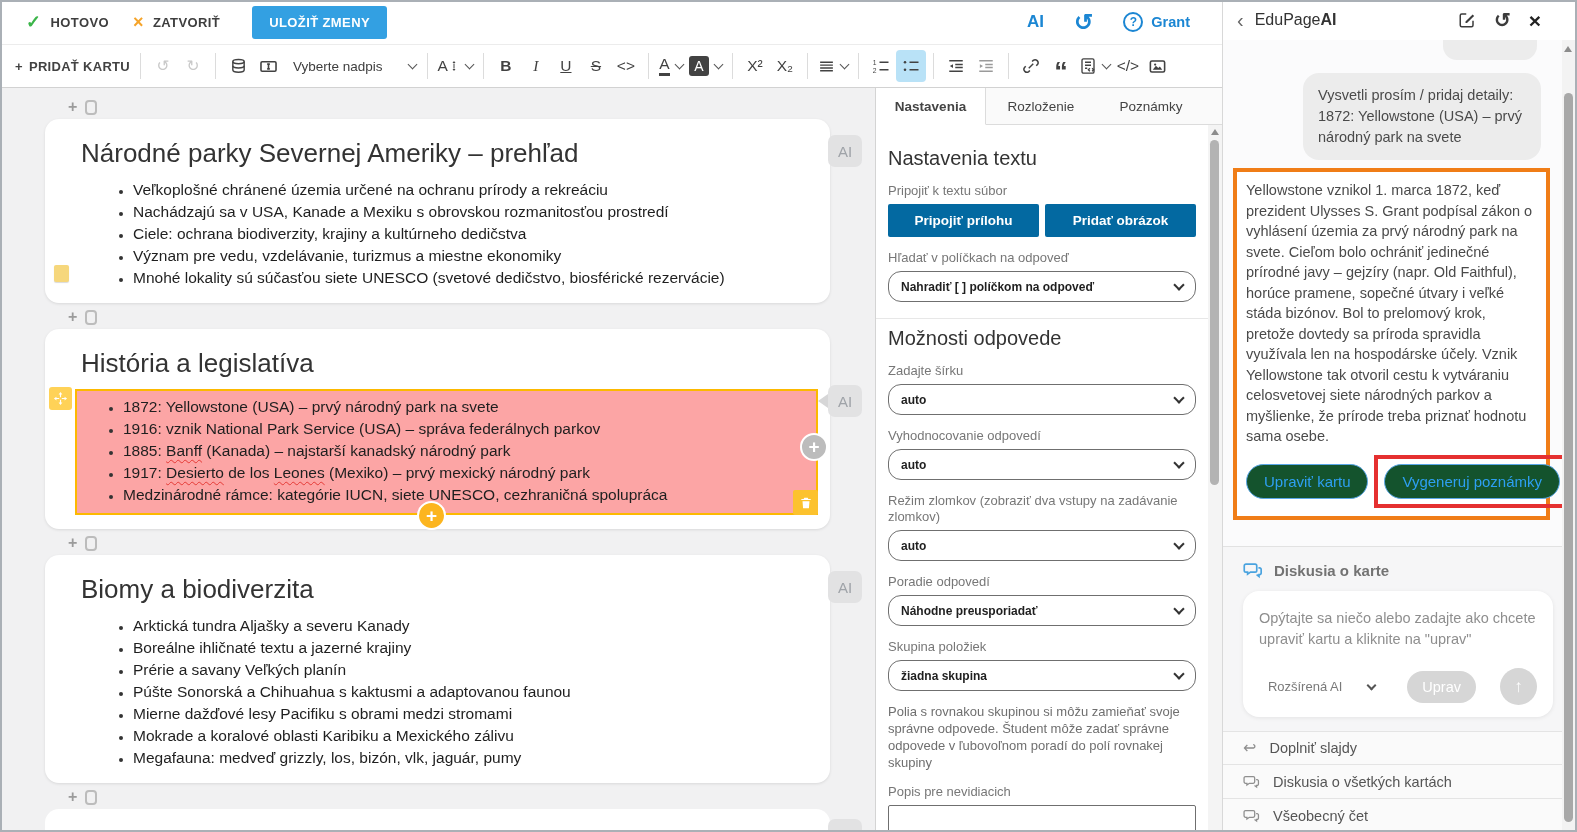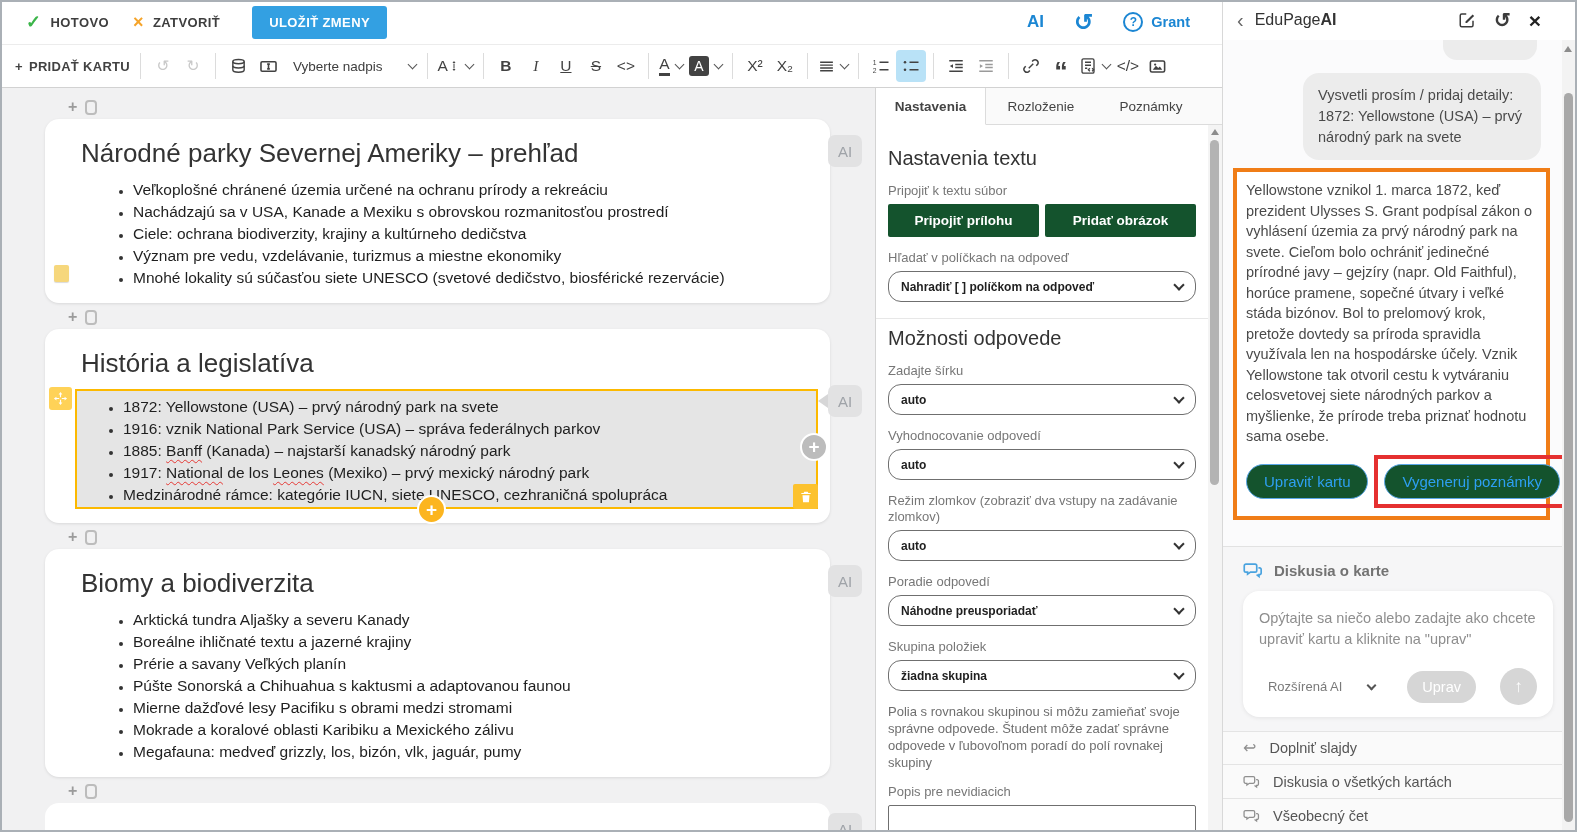--- a/index.html
+++ b/index.html
@@ -46,37 +46,37 @@
   .card-title{font-size:26px;font-weight:400;color:#333;margin:2px 0 10px}
   .bullets{margin:0;padding-left:52px;list-style:disc}
   .bullets li{font-size:15.5px;color:#1f1f1f;line-height:22px}
   .bullets li::marker{color:#333;font-size:12px}
   .misspelled{text-decoration:underline wavy #e53935 1px;text-underline-offset:3px}
   .ai-badge{position:absolute;top:16px;right:-32px;width:34px;height:32px;background:#e2e2e3;border-radius:7px;color:#9fa3a8;font-size:15px;display:flex;align-items:center;justify-content:center;cursor:pointer}
   .card.partial .ai-badge{top:10px}
   .ai-badge.tail{top:56px}
   .ai-badge.tail::before{content:"";position:absolute;left:-10px;top:9px;border-top:7px solid transparent;border-bottom:7px solid transparent;border-right:10px solid #d6d6d7}
   .sticky{position:absolute;left:9px;top:146px;width:15px;height:17px;background:#f6d77c;border-radius:2px;box-shadow:0 1px 1px rgba(0,0,0,.15)}
-  .selection-box{position:relative;border:2px solid #fcb900;margin-left:-6px;margin-right:-24px;padding:5px 0 1px;background:#e5e5e5}
+  .selection-box{position:relative;border:2px solid #fcb900;margin-left:-6px;margin-right:-24px;padding:5px 0 7px;background:#fca5a5}
   .selection-box .bullets{padding-left:46px}
   .move-handle{position:absolute;left:-28px;top:-4px;width:23px;height:23px;background:#ffd257;border-radius:3px;display:flex;align-items:center;justify-content:center;cursor:move}
   .plus-gray{position:absolute;right:-12px;top:42px;width:28px;height:28px;border-radius:50%;background:#bcbcbc;color:#fff;font-size:19px;font-weight:bold;display:flex;align-items:center;justify-content:center;border:2px solid #fff;cursor:pointer}
   .trash-btn{position:absolute;right:-2px;bottom:-2px;width:25px;height:25px;background:#fcc22e;display:flex;align-items:center;justify-content:center;border-radius:2px;cursor:pointer}
   .plus-amber{position:absolute;left:46%;bottom:-17px;width:29px;height:29px;border-radius:50%;background:#fcb51f;border:2px solid #fff;color:#fff;font-weight:bold;font-size:19px;display:flex;align-items:center;justify-content:center;cursor:pointer}
 
   
   .settings{width:347px;border-left:1px solid #d4d4d4;display:flex;flex-direction:column;position:relative;background:#fff;flex:none}
   .tabs{display:flex;height:37px;background:#fafafa;border-bottom:1px solid #dcdcdc;flex:none}
   .tab{width:110px;display:flex;align-items:center;justify-content:center;font-size:13.5px;color:#444;cursor:pointer}
   .tab.active{background:#fff;font-weight:bold;border-right:1px solid #dcdcdc;border-bottom:1px solid #fff;margin-bottom:-1px}
   .settings-body{flex:1;padding:14px 26px 0 12px;overflow:hidden;position:relative}
   .sec-title{font-size:20px;color:#333;font-weight:400;margin:8px 0 10px}
   .s-label{font-size:13px;color:#777;margin:13px 0 5px;line-height:16px}
   .btn-row{display:flex;gap:6px;margin:4px 0 8px}
-  .blue-btn{flex:1;background:#14532d;color:#fff;border:none;font-weight:bold;font-size:13.5px;padding:9px 0;border-radius:2px;font-family:inherit;cursor:pointer}
+  .blue-btn{flex:1;background:#0369a1;color:#fff;border:none;font-weight:bold;font-size:13.5px;padding:9px 0;border-radius:2px;font-family:inherit;cursor:pointer}
   .fselect{height:31px;border:1px solid #6f6f6f;display:flex;align-items:center;justify-content:space-between;padding:0 12px;font-size:12px;font-weight:bold;color:#1f1f1f;border-radius:13px;background:#fff;cursor:pointer}
   .sel-chev{width:8px;height:8px;border-right:2px solid #333;border-bottom:2px solid #333;transform:rotate(45deg);margin-top:-4px}
   .divider{border:none;border-top:1px solid #e7e7e7;margin:16px -26px 8px -12px}
   .help-text{font-size:13px;color:#6f6f6f;line-height:17px;margin:12px 0 4px}
   .text-input{width:100%;height:30px;border:1px solid #6f6f6f;border-radius:2px;font-family:inherit}
   .settings-sb{position:absolute;right:0;top:37px;bottom:0;width:14px;background:#f4f4f4}
   .settings-sb .sb-up{position:absolute;top:4px;left:3px;width:0;height:0;border-left:4px solid transparent;border-right:4px solid transparent;border-bottom:6px solid #8c8c8c}
   .settings-sb .thumb{position:absolute;top:15px;left:2px;width:9px;height:345px;background:#b3b3b3;border-radius:5px}
 
   
@@ -276,21 +276,21 @@
             <span class="add-square"></span>
           </div>
           <article class="card">
             <h2 class="card-title">História a legislatíva</h2>
             <div class="ai-badge tail">AI</div>
             <div class="selection-box">
               <ul class="bullets">
                 <li>1872: Yellowstone (USA) – prvý národný park na svete</li>
                 <li>1916: vznik National Park Service (USA) – správa federálnych parkov</li>
                 <li>1885: <span class="misspelled">Banff</span> (Kanada) – najstarší kanadský národný park</li>
-                <li>1917: <span class="misspelled">National</span> de los <span class="misspelled">Leones</span> (Mexiko) – prvý mexický národný park</li>
+                <li>1917: <span class="misspelled">Desierto</span> de los <span class="misspelled">Leones</span> (Mexiko) – prvý mexický národný park</li>
                 <li>Medzinárodné rámce: kategórie IUCN, siete UNESCO, cezhraničná spolupráca</li>
               </ul>
               <div class="move-handle">
                 <svg viewBox="0 0 24 24" width="15" height="15" fill="#fff">
                   <path d="M12 1.5L15 5.5h-2.1v4.4h-1.8V5.5H9zM12 22.5L9 18.5h2.1v-4.4h1.8v4.4H15zM1.5 12l4-3v2.1h4.4v1.8H5.5V15zM22.5 12l-4 3v-2.1h-4.4v-1.8h4.4V9z"></path>
                 </svg>
               </div>
               <div class="plus-gray">+</div>
               <div class="trash-btn">
                 <svg viewBox="0 0 24 24" width="14" height="14" fill="#fff">

